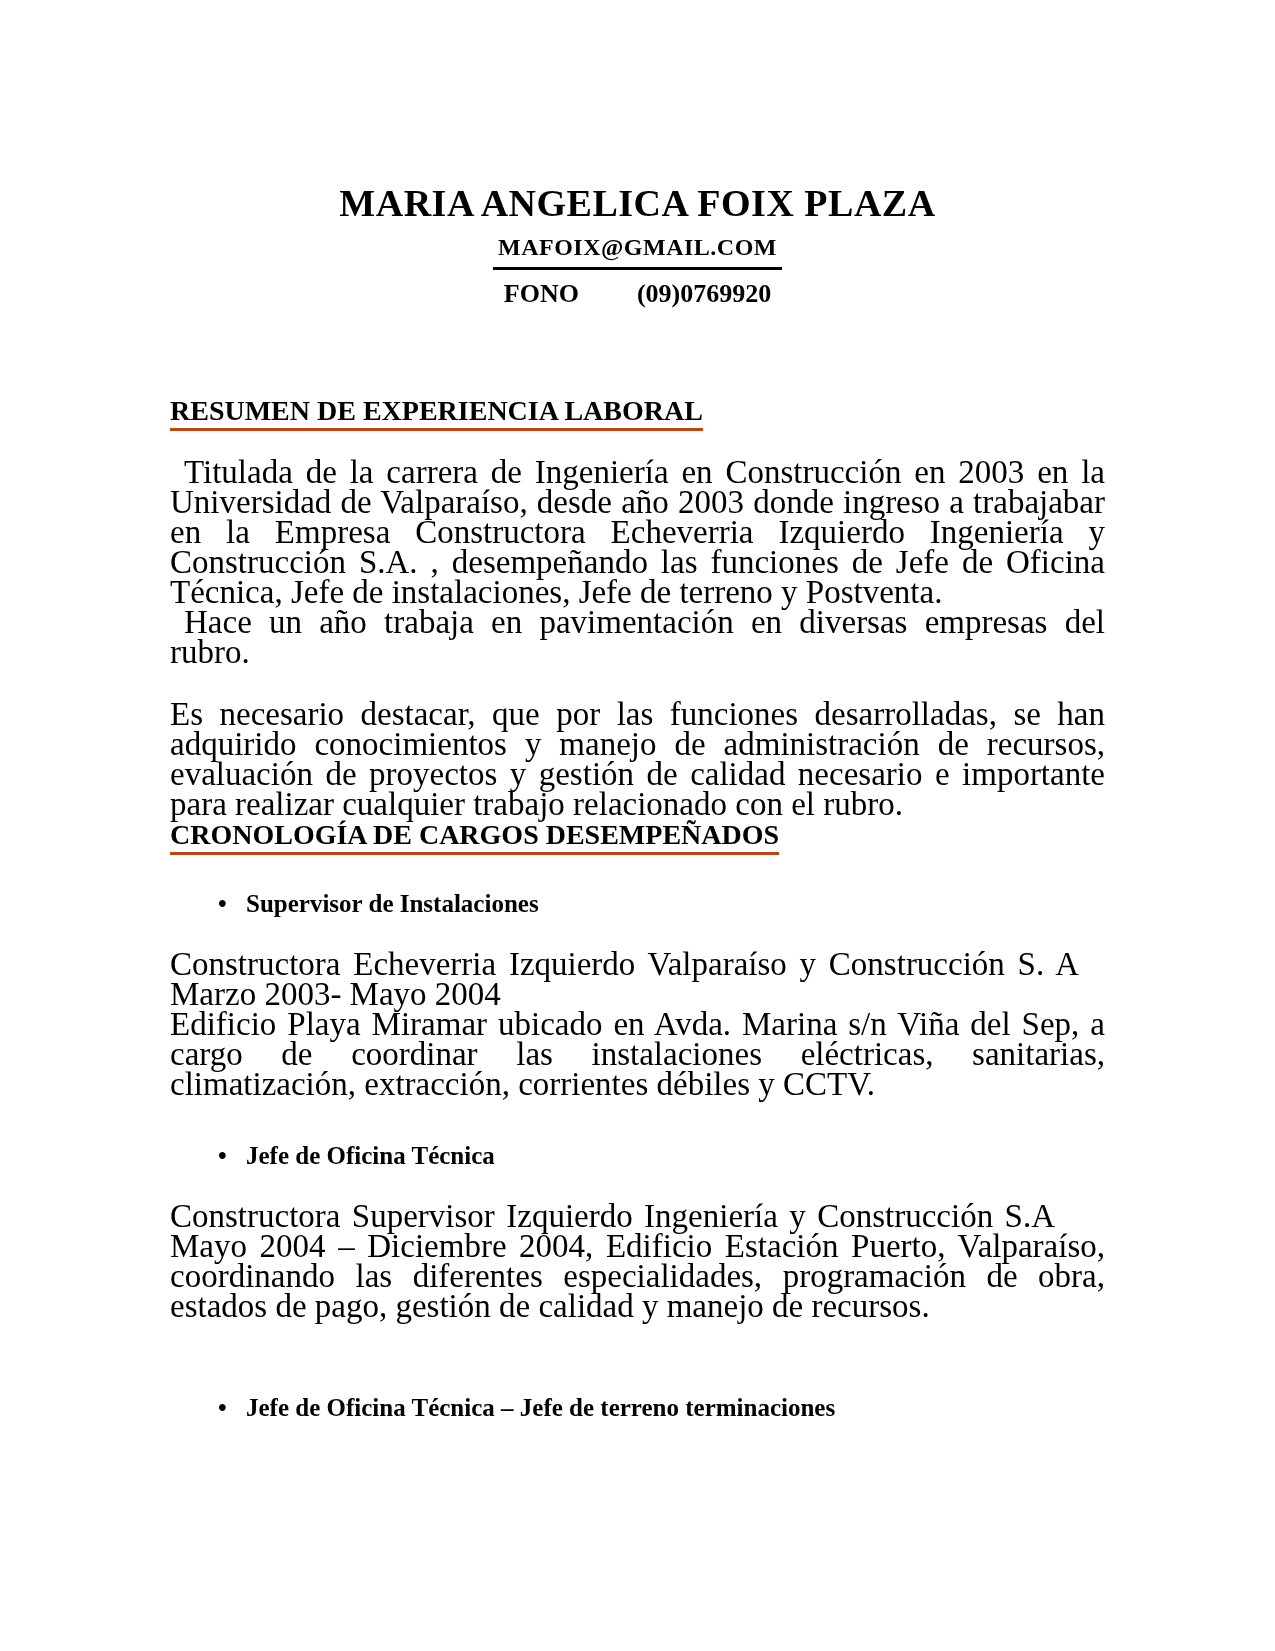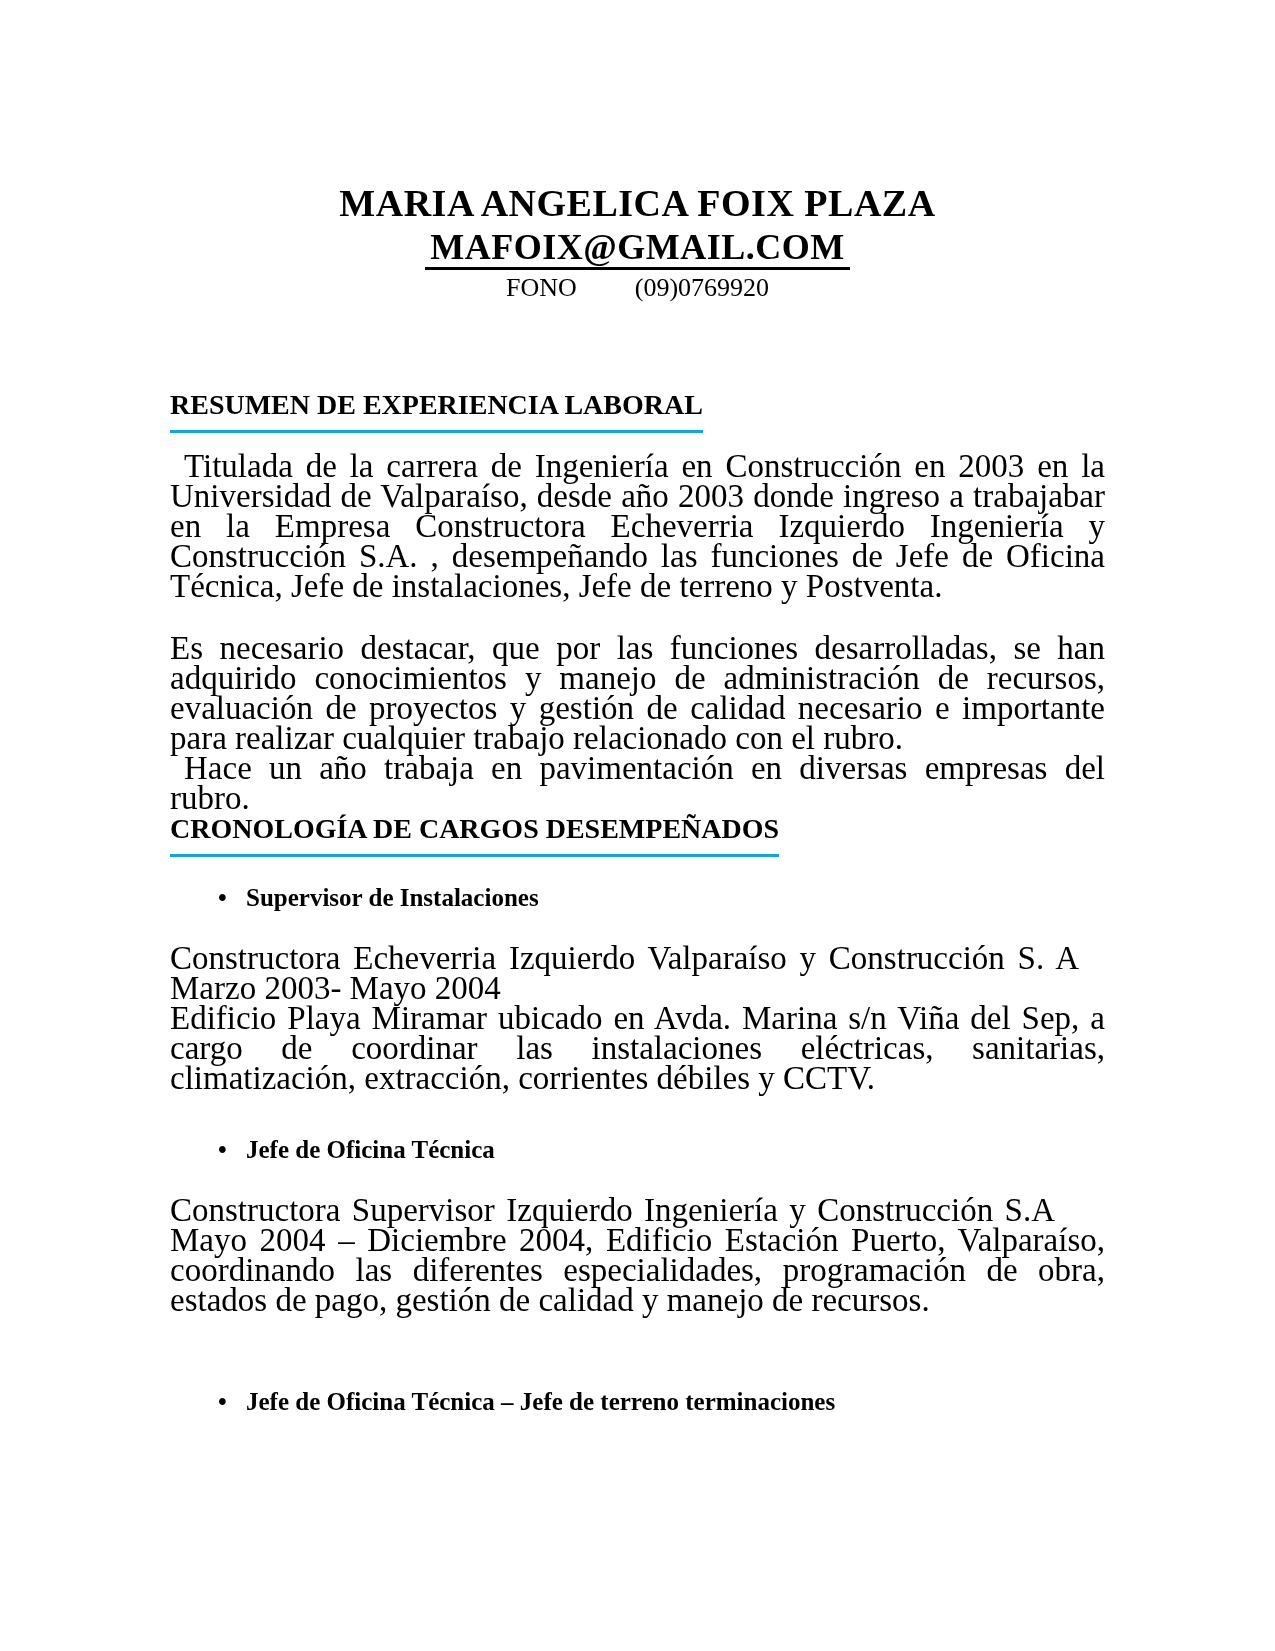--- a/index.html
+++ b/index.html
@@ -23,46 +23,46 @@
   .doc-title {
     margin: 0;
     font-size: 38px;
     line-height: 42px;
     font-weight: bold;
     letter-spacing: 0.5px;
   }
   .email-row { margin-top: 4px; line-height: 38px; }
   .doc-email {
     display: inline-block;
-    font-size: 36px;
+    font-size: 24px;
     font-weight: bold;
     color: #000000;
     text-decoration: none;
     border-bottom: 3px solid #000000;
     padding: 0 5px 1px 5px;
     letter-spacing: 0.5px;
   }
   .phone-row {
-    margin-top: 0;
+    margin-top: 9px;
     font-size: 26px;
-    font-weight: normal;
+    font-weight: bold;
     line-height: 30px;
     text-align: center;
   }
   .phone-number { margin-left: 58px; }
   
   .section-heading {
     margin: 0;
     font-size: 28px;
     line-height: 32px;
     font-weight: bold;
   }
   .section-heading .underlined {
-    border-bottom: 3px solid #0ea5e9;
-    padding-bottom: 10px;
+    border-bottom: 3px solid #c2410c;
+    padding-bottom: 2px;
   }
   .mt-resumen   { margin-top: 86px; }
   .mt-cronologia{ }
   
   .body-par {
     margin: 0;
     font-size: 33px;
     line-height: 30px;
     text-align: justify;
   }
@@ -104,22 +104,22 @@
     <div class="phone-row">
       <span>FONO</span><span class="phone-number">(09)0769920</span>
     </div>
   </div>
 
   <h2 class="section-heading mt-resumen">
     <span class="underlined">RESUMEN DE EXPERIENCIA LABORAL</span>
   </h2>
 
   <p class="body-par indent mt-p1">Titulada de la carrera de Ingeniería en Construcción en 2003 en la Universidad de Valparaíso, desde año 2003 donde ingreso a trabajabar en la Empresa Constructora Echeverria Izquierdo Ingeniería y Construcción S.A. , desempeñando las funciones de Jefe de Oficina Técnica, Jefe de instalaciones, Jefe de terreno y Postventa.</p>
+  <p class="body-par indent">Hace un año trabaja en pavimentación en diversas empresas del rubro.</p>
   <p class="body-par mt-p3">Es necesario destacar, que por las funciones desarrolladas, se han adquirido conocimientos y manejo de administración de recursos, evaluación de proyectos y gestión de calidad necesario e importante para realizar cualquier trabajo relacionado con el rubro.</p>
-  <p class="body-par indent">Hace un año trabaja en pavimentación en diversas empresas del rubro.</p>
 
   <h2 class="section-heading mt-cronologia">
     <span class="underlined">CRONOLOGÍA DE CARGOS DESEMPEÑADOS</span>
   </h2>
 
   <div class="bullet-row mt-b1">
     <span class="bullet-glyph">•</span>
     <span>Supervisor de Instalaciones</span>
   </div>
   <p class="body-par mt-entry-par">

